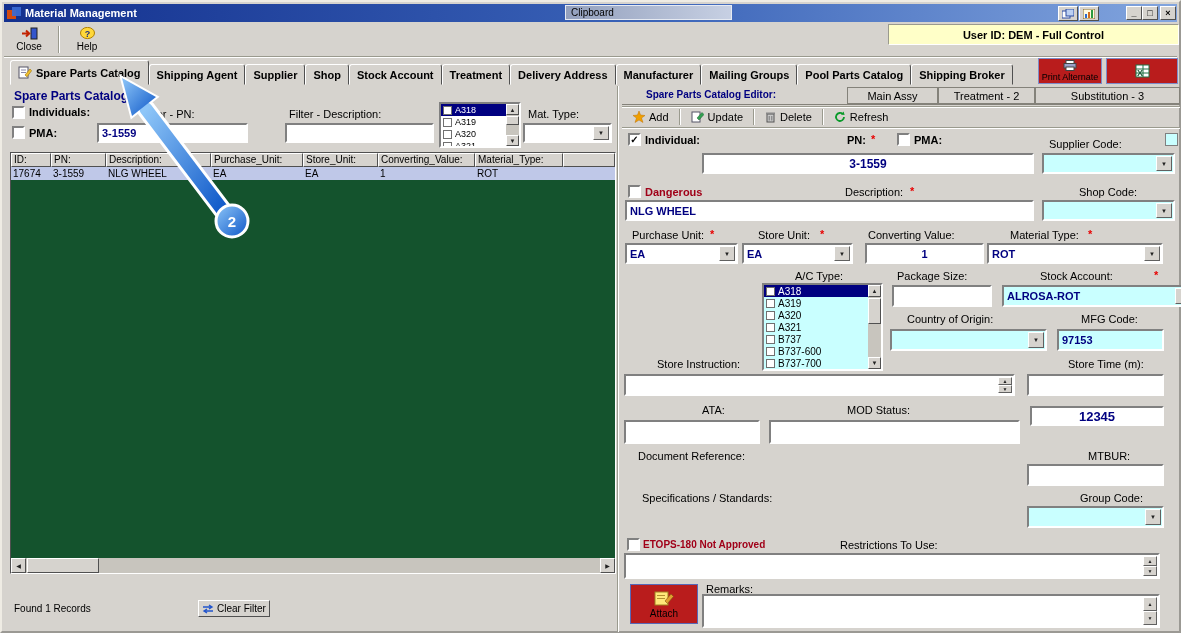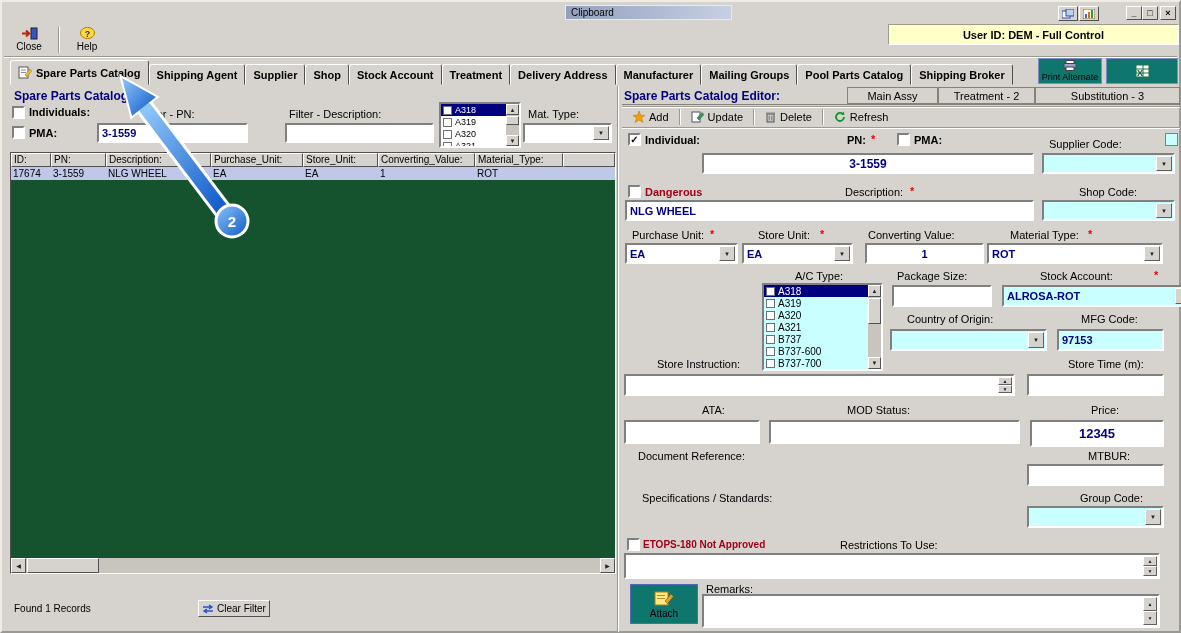--- a/index.html
+++ b/index.html
@@ -21,37 +21,46 @@
 .combo-arrow{position:absolute;right:1px;top:1px;bottom:1px;width:16px;background:#d6d3ce;border:1px solid;border-color:#fff #606060 #606060 #fff;display:flex;align-items:center;justify-content:center;font-size:6px;color:#222}
 .spin{position:absolute;right:1px;top:1px;bottom:1px;width:14px;display:flex;flex-direction:column}
 .spin>span{flex:1;background:#d6d3ce;border:1px solid;border-color:#fff #606060 #606060 #fff;display:flex;align-items:center;justify-content:center;font-size:5px;color:#222}
 .cb{position:absolute;width:13px;height:13px;background:#fff;border:2px solid;border-color:#808080 #fff #fff #808080;display:flex;align-items:center;justify-content:center;font-size:10px;font-weight:bold;line-height:1}
 .lrow{display:flex;align-items:center;gap:3px;padding-left:2px;height:12px;font-size:9px;white-space:nowrap}
 .lrow>i{width:9px;height:9px;background:#fff;border:1px solid #707070;flex:none}
 .sel{background:#000080;color:#fff}
 .tabbar{position:absolute;left:8px;top:58px;height:25px;display:flex;align-items:flex-end}
 .tab{height:21px;display:flex;align-items:center;gap:4px;padding:0 7px;font-weight:bold;background:#d6d3ce;border:1px solid;border-color:#fff #505050 #d6d3ce #fff;border-radius:3px 3px 0 0;white-space:nowrap}
 .tab.active{height:25px}
-.lav{position:absolute;background:#0f766e;border:1px solid #7e8cc8;display:flex;flex-direction:column;align-items:center;justify-content:center;gap:1px}
+.lav{position:absolute;background:#b91c1c;border:1px solid #7e8cc8;display:flex;flex-direction:column;align-items:center;justify-content:center;gap:1px}
 .winbtn{position:absolute;width:16px;height:14px;background:#d6d3ce;border:1px solid;border-color:#fff #505050 #505050 #fff;display:flex;align-items:center;justify-content:center;font-size:9px;font-weight:bold;line-height:1}
 .sbtn{background:#d6d3ce;border:1px solid;border-color:#fff #505050 #505050 #fff;display:flex;align-items:center;justify-content:center;font-size:6px;color:#222}
 .vsep{width:2px;height:16px;border-left:1px solid #9a9a8e;border-right:1px solid #fff;margin:0 3px}
 .toolbtn{display:flex;align-items:center;gap:4px;padding:8px 7px;height:18px;background:transparent;border:none;font-size:11px}
 .etab{position:absolute;top:85px;height:17px;background:#d6d3ce;border:1px solid #84827a;display:flex;align-items:center;justify-content:center;font-size:11px}
 .hline{position:absolute;height:1px;background:#84827a}
 .th{position:absolute;height:14px;background:#d6d3ce;border:1px solid;border-color:#fff #505050 #505050 #fff;font-size:10px;line-height:12px;padding-left:2px;overflow:hidden;white-space:nowrap}
 .td{position:absolute;top:14px;height:13px;font-size:10px;line-height:13px;padding-left:2px;overflow:hidden;white-space:nowrap}
 .groove{position:absolute;border-top:1px solid #9a9a8e;border-bottom:1px solid #fff}
 .vgroove{position:absolute;width:2px;border-left:1px solid #9a9a8e;border-right:1px solid #fff}
 </style>
 </head>
 <body>
 
 <div id="win">
 
+  <div class="abs" style="left:2px;top:2px;width:1173px;height:18px;background:linear-gradient(90deg,#13308e,#3a63b8 55%,#82a5de);display:flex;align-items:center;padding:0 3px">
+    <span style="display:flex;margin-right:4px">
+      <svg width="14" height="13">
+          <rect x="0" y="3" width="9" height="9" fill="#d24a10"></rect>
+          <rect x="5" y="0" width="9" height="9" fill="#3a6ad4" opacity="0.92"></rect>
+        </svg>
+    </span>
+    <span class="b" style="color:#fff">Material Management</span>
+  </div>
   <div class="abs" style="left:563px;top:3px;width:167px;height:15px;background:linear-gradient(90deg,#93a0bd,#c7d0e3);border:1px solid #e6eaf2;display:flex;align-items:center;padding:0 5px;font-size:10px">
     <span>Clipboard</span>
   </div>
   <span class="winbtn" style="left:1056px;top:4px;width:20px;height:15px">
     <svg width="12" height="10">
         <rect x="0" y="2" width="8" height="7" fill="#fff" stroke="#2b4aa0"></rect>
         <rect x="4" y="0" width="8" height="7" fill="#bcd0f2" stroke="#2b4aa0"></rect>
       </svg>
   </span>
   <span class="winbtn" style="left:1077px;top:4px;width:20px;height:15px">
@@ -220,21 +229,21 @@
 
   <span class="lbl small" style="left:12px;top:601px">Found 1 Records</span>
   <div class="abs" style="left:196px;top:598px;width:72px;height:17px;background:#d6d3ce;border:1px solid;border-color:#fff #505050 #505050 #fff;display:flex;align-items:center;justify-content:center;gap:3px;font-size:10px">
     <svg width="12" height="10">
         <path d="M1 3 h8 M7 1 l3 2 -3 2" stroke="#2255cc" stroke-width="1.4" fill="none"></path>
         <path d="M11 7 h-8 M5 5 l-3 2 3 2" stroke="#2255cc" stroke-width="1.4" fill="none"></path>
       </svg>
     <span>Clear Filter</span>
   </div>
 
-  <div class="lbl navy" style="left:622px;top:87px;font-size:12px">Spare Parts Catalog Editor:</div>
+  <div class="lbl navy" style="left:644px;top:87px;font-size:10px">Spare Parts Catalog Editor:</div>
   <div class="hline" style="left:620px;top:102px;width:558px"></div>
   <div class="etab" style="left:845px;width:91px">
       <span>Main Assy</span>
     </div>
   <div class="etab" style="left:936px;width:97px">
       <span>Treatment - 2</span>
     </div>
   <div class="etab" style="left:1033px;width:145px">
       <span>Substitution - 3</span>
     </div>
@@ -404,21 +413,21 @@
 
   <span class="lbl" style="left:700px;top:402px">ATA:</span>
   <span class="lbl" style="left:845px;top:402px">MOD Status:</span>
   <span class="lbl" style="left:1089px;top:402px">Price:</span>
   <div class="fld" style="left:622px;top:418px;width:136px;height:24px">
     <span></span>
   </div>
   <div class="fld" style="left:767px;top:418px;width:251px;height:24px">
     <span></span>
   </div>
-  <div class="fld center" style="left:1028px;top:418px;width:134px;height:27px">
+  <div class="fld center" style="left:1028px;top:404px;width:134px;height:20px">
     <span class="navy" style="font-size:13px">12345</span>
   </div>
 
   <span class="lbl" style="left:636px;top:448px">Document Reference:</span>
   <span class="lbl" style="left:1086px;top:448px">MTBUR:</span>
   <div class="fld" style="left:1025px;top:462px;width:137px;height:22px">
     <span></span>
   </div>
 
   <span class="lbl" style="left:640px;top:490px">Specifications / Standards:</span>

